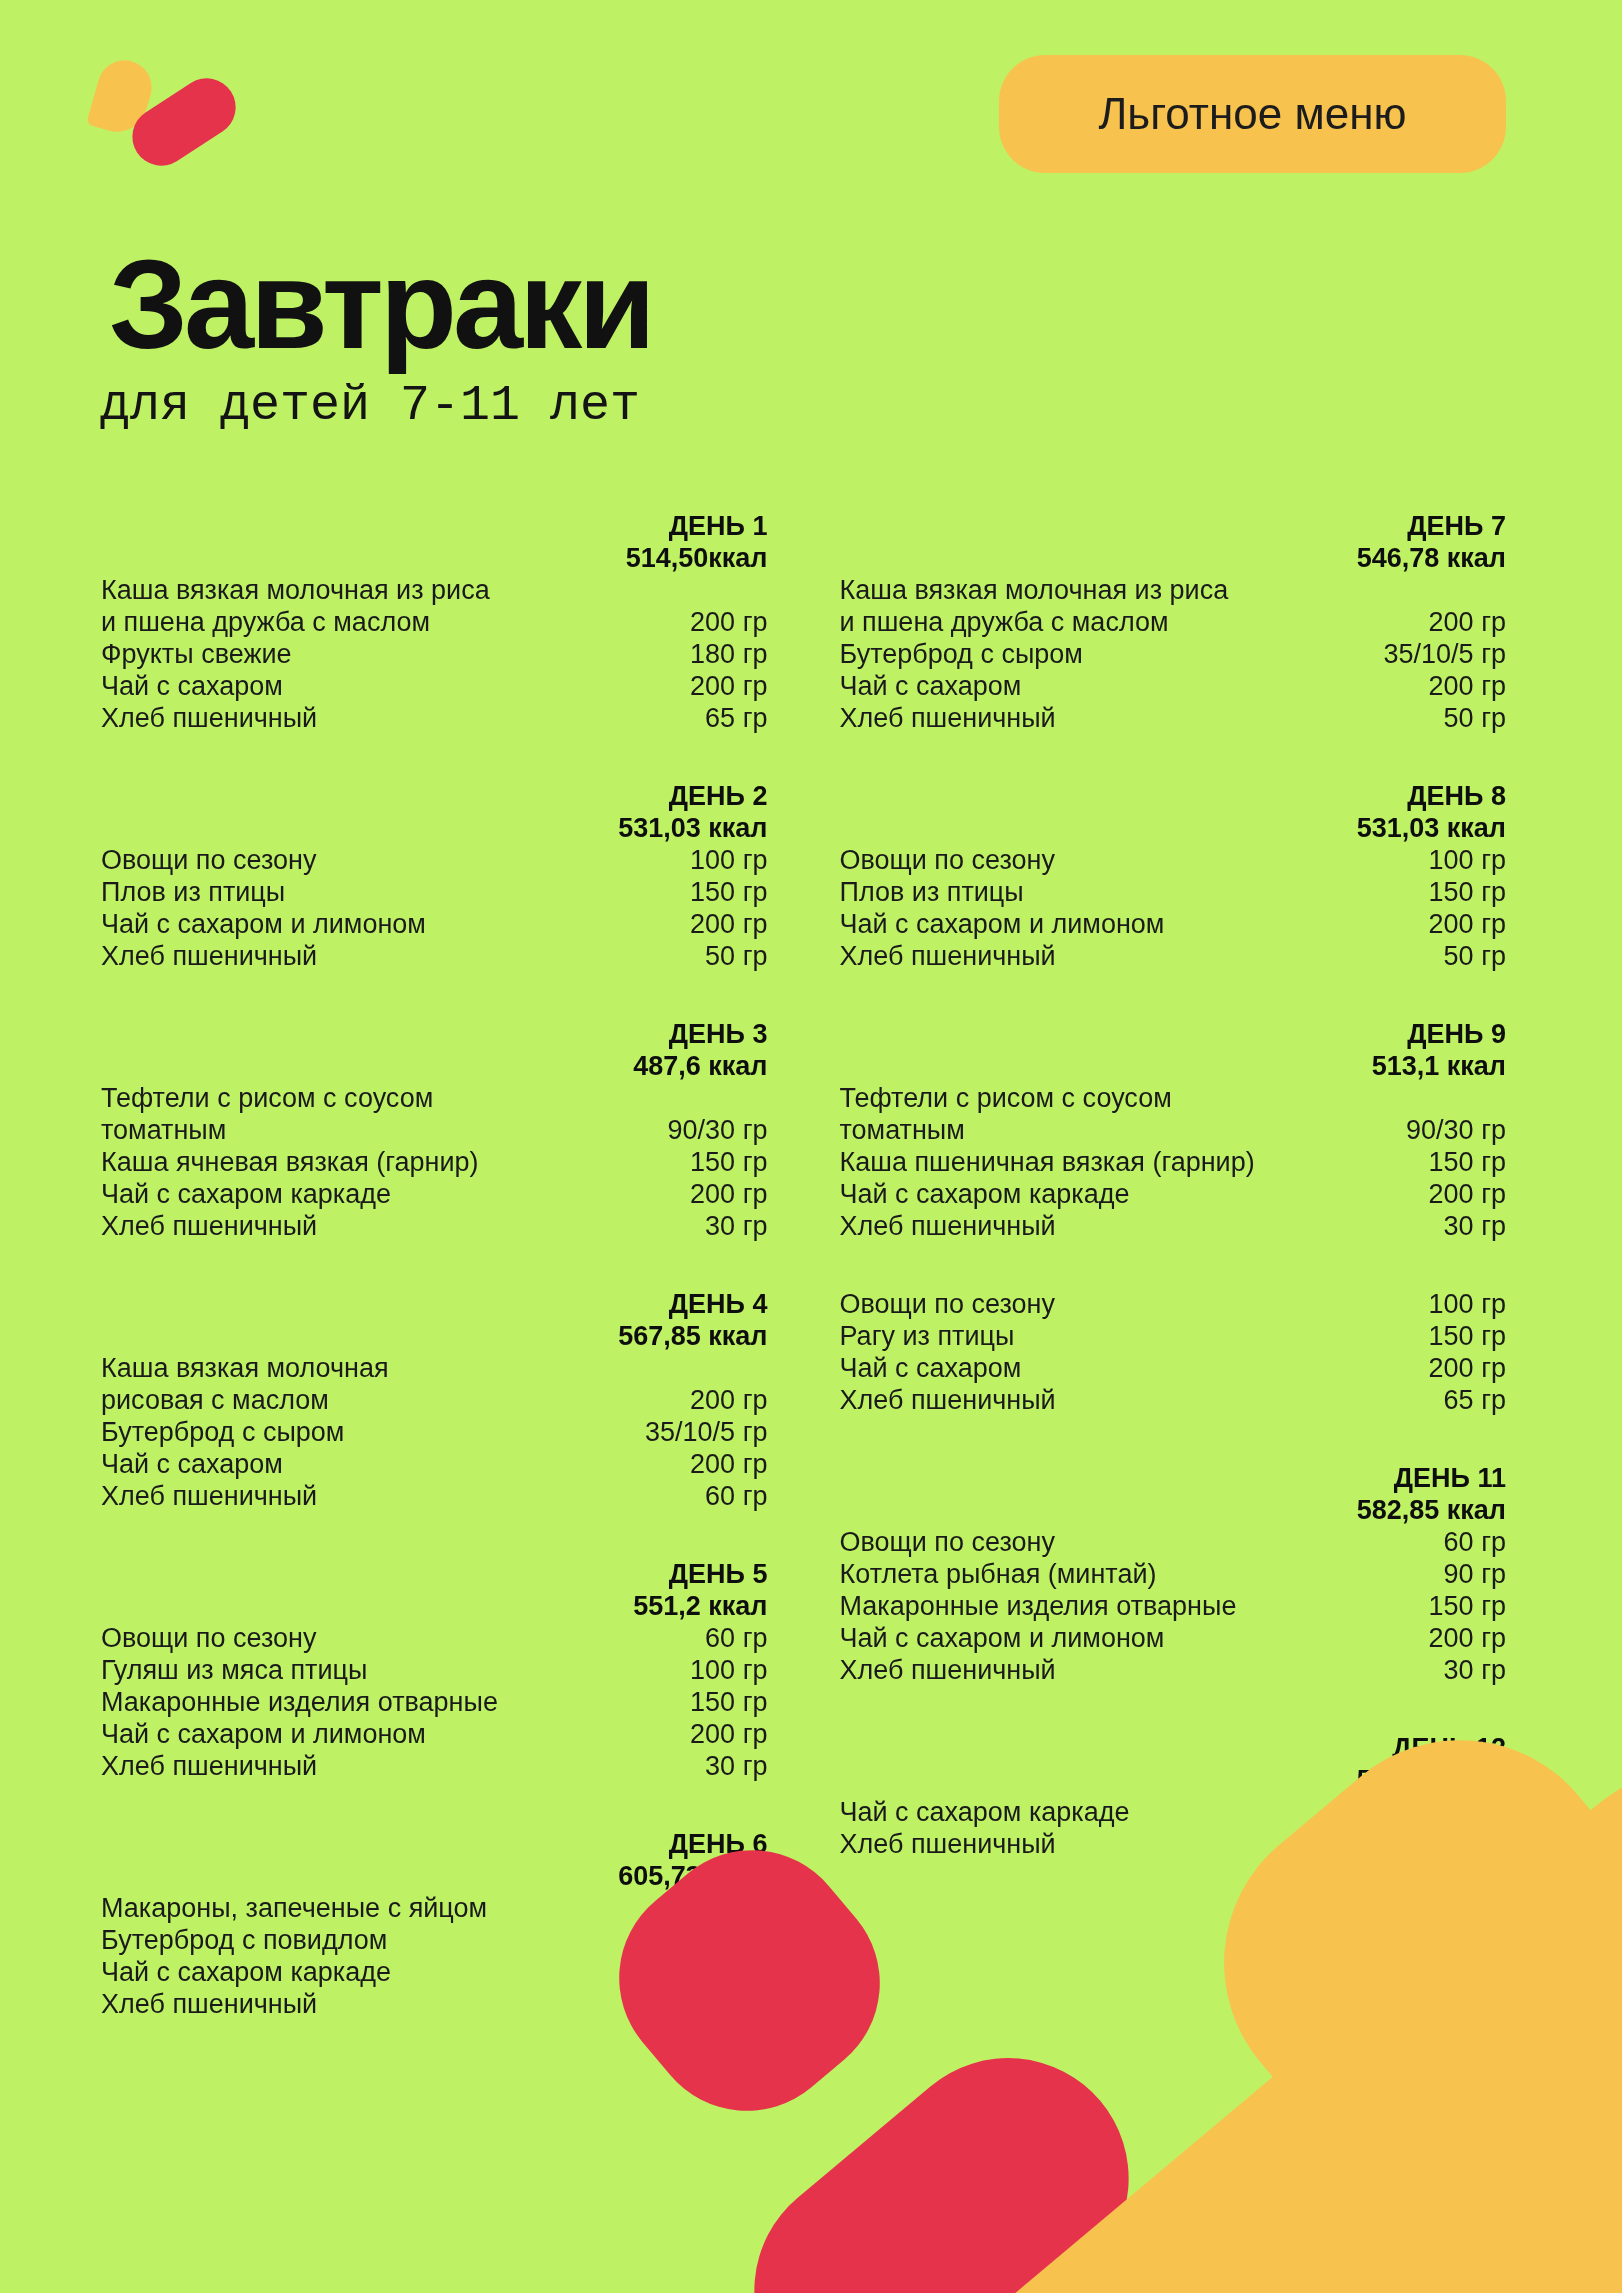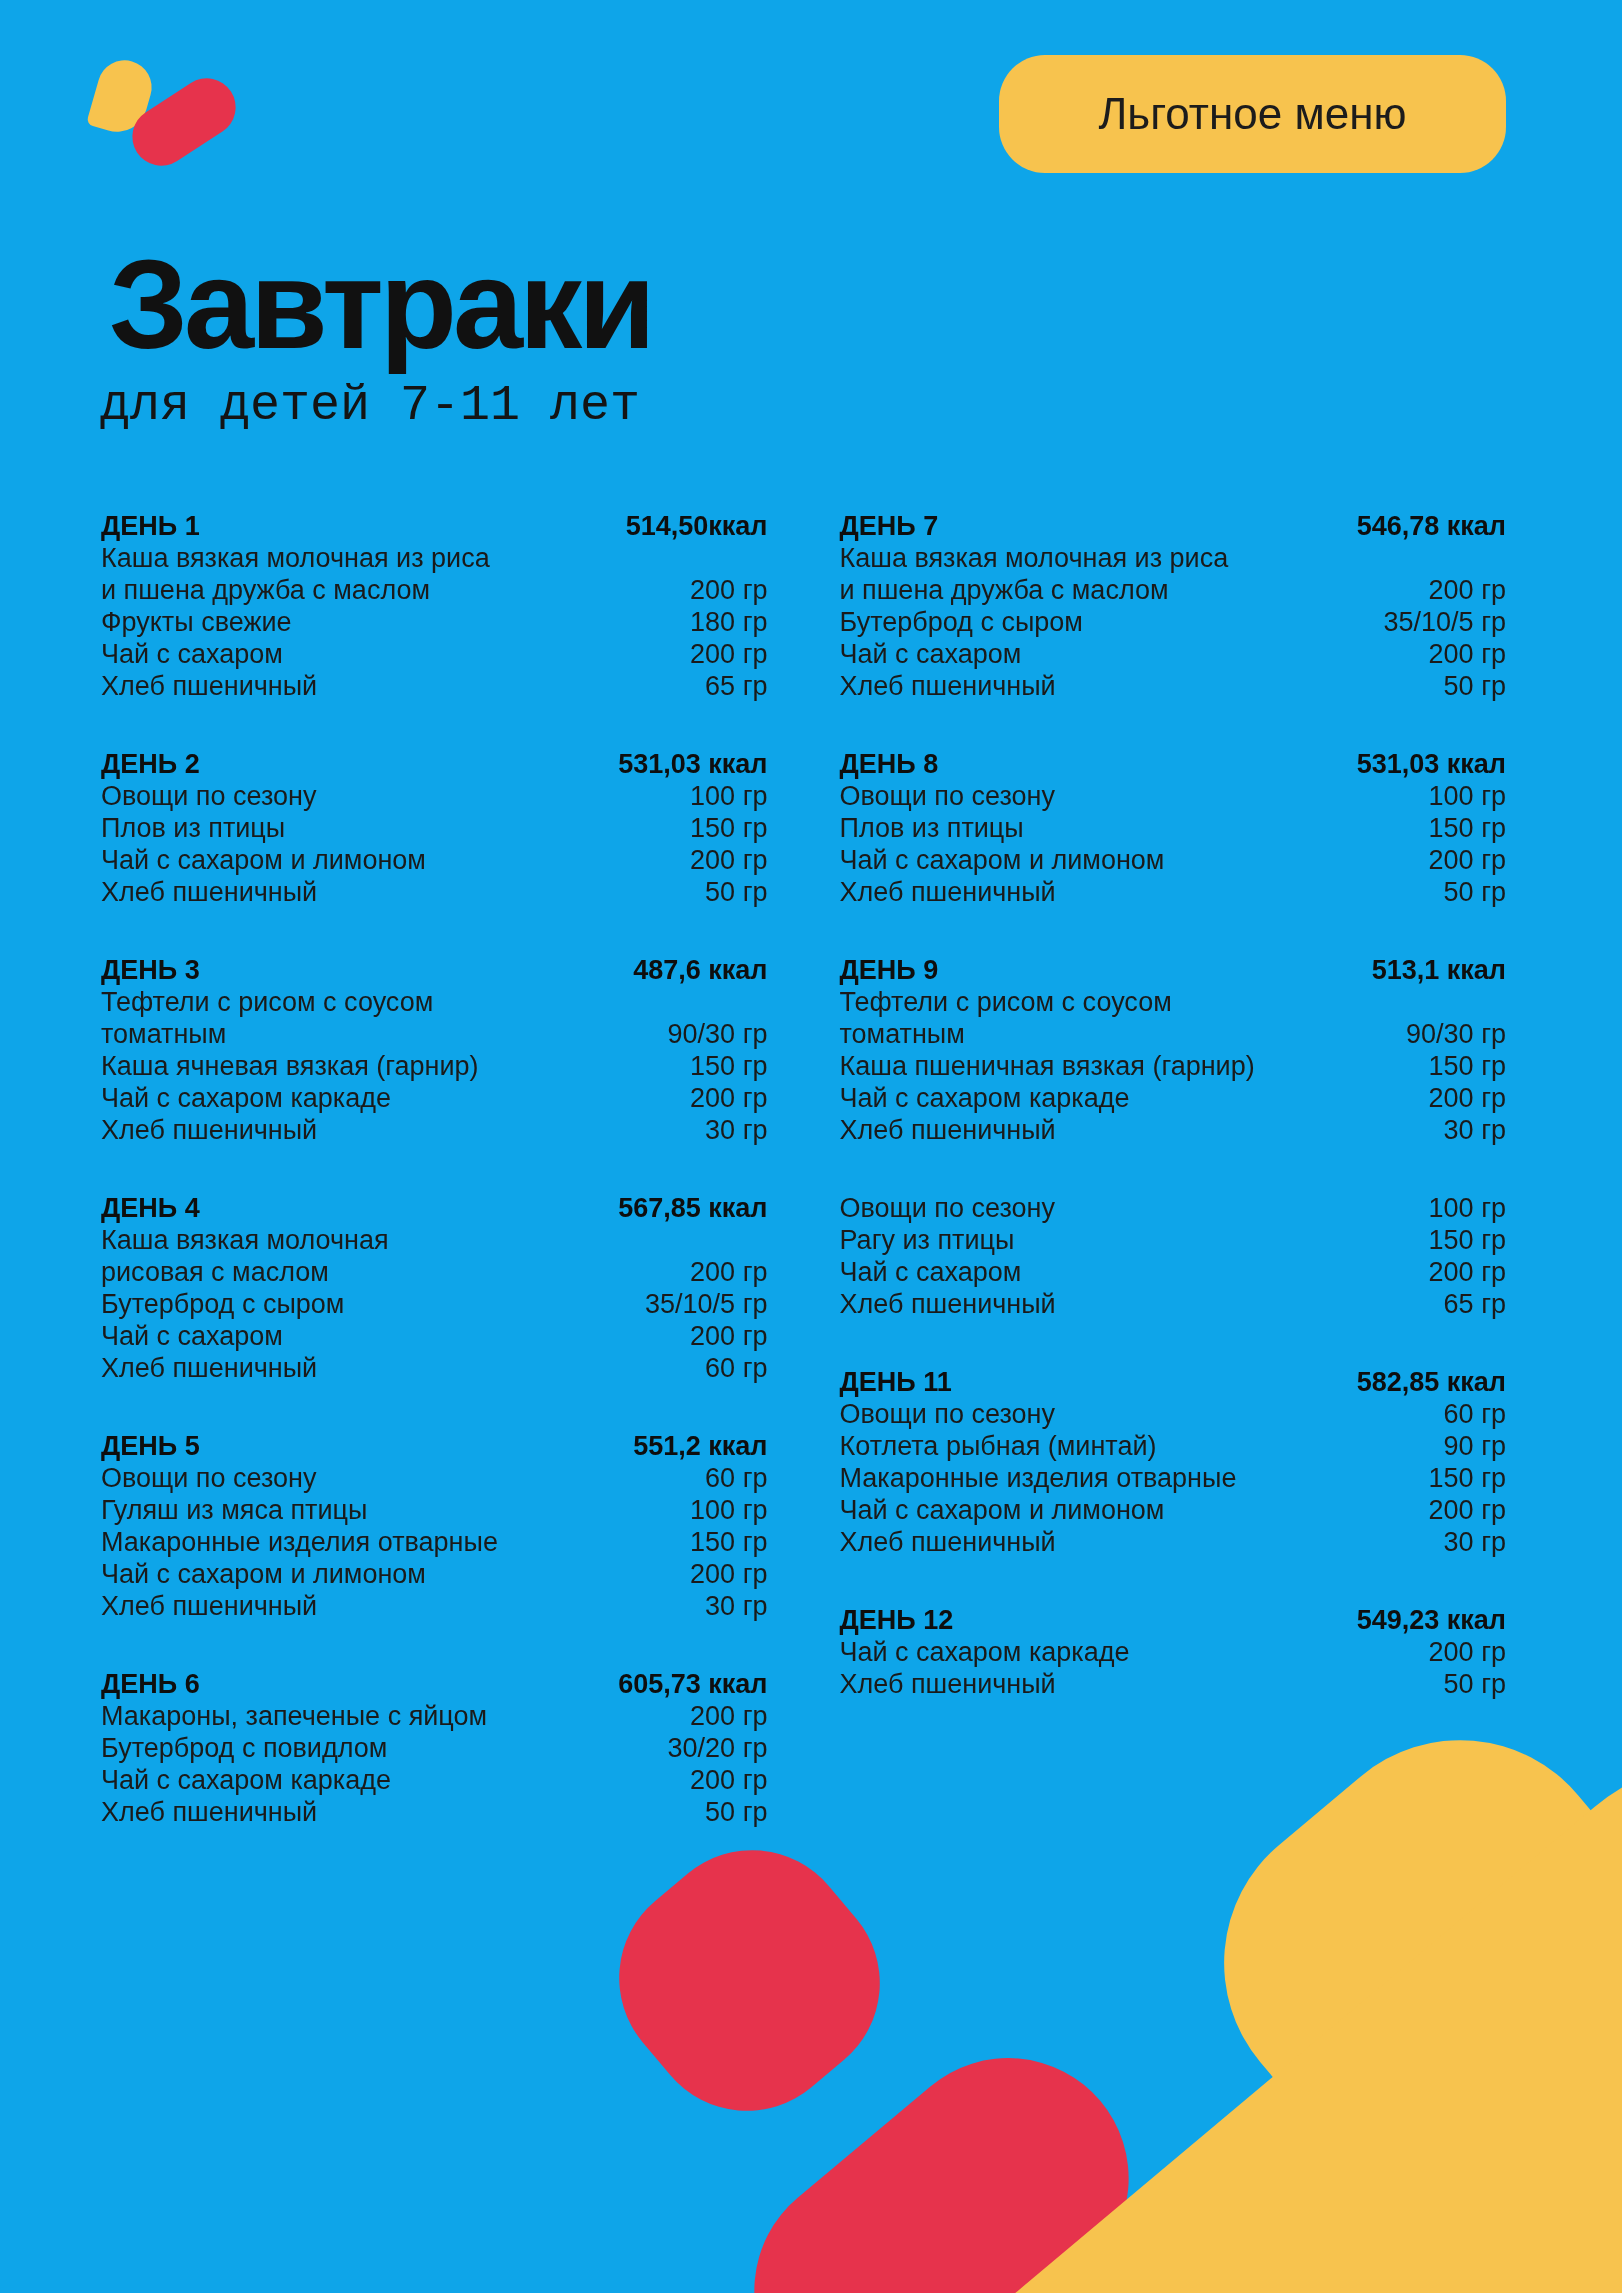--- a/index.html
+++ b/index.html
@@ -6,21 +6,21 @@
     --yellow:#F7C34E;
     --red:#E6334C;
     --text:#141414;
   }
   html,body{margin:0;padding:0;background:#ffffff;}
   body{font-family:"Liberation Sans", sans-serif;color:var(--text);}
   .page{
     position:relative;
     width:1622px;
     height:2293px;
-    background:#0ea5e9;
+    background:#bef264;
     overflow:hidden;
   }
   
   .logo{position:absolute;left:95px;top:56px;width:154px;height:121px;}
   .logo-yellow{
     position:absolute;left:0;top:3.9px;width:54px;height:73px;
     background:var(--yellow);
     border-radius:29px 29px 33px 7.7px;
     transform:rotate(16deg);
   }
@@ -50,21 +50,21 @@
   }
   
   .menu{
     position:absolute;left:101px;top:510px;width:1405px;
     display:flex;gap:72px;
   }
   .column{flex:1 1 0;min-width:0;}
   .day{margin:0 0 46px 0;}
   .day-header{
     display:flex;justify-content:space-between;align-items:flex-end;
-    font-size:27px;line-height:32px;font-weight:700;color:#0e0e0e;
+    font-size:27px;line-height:32px;font-weight:700;color:#0e0e0e;flex-direction:column;
   }
   .item{
     display:flex;justify-content:space-between;align-items:flex-end;
     font-size:27px;line-height:32px;font-weight:400;color:#1a1a1a;gap:27px;
   }
   .item-name{white-space:pre-line;}
   .item-qty{margin-left:17.4px;flex-shrink:0;text-align:right;}
   
   .decor-red-blob{
     position:absolute;left:628px;top:1859px;

